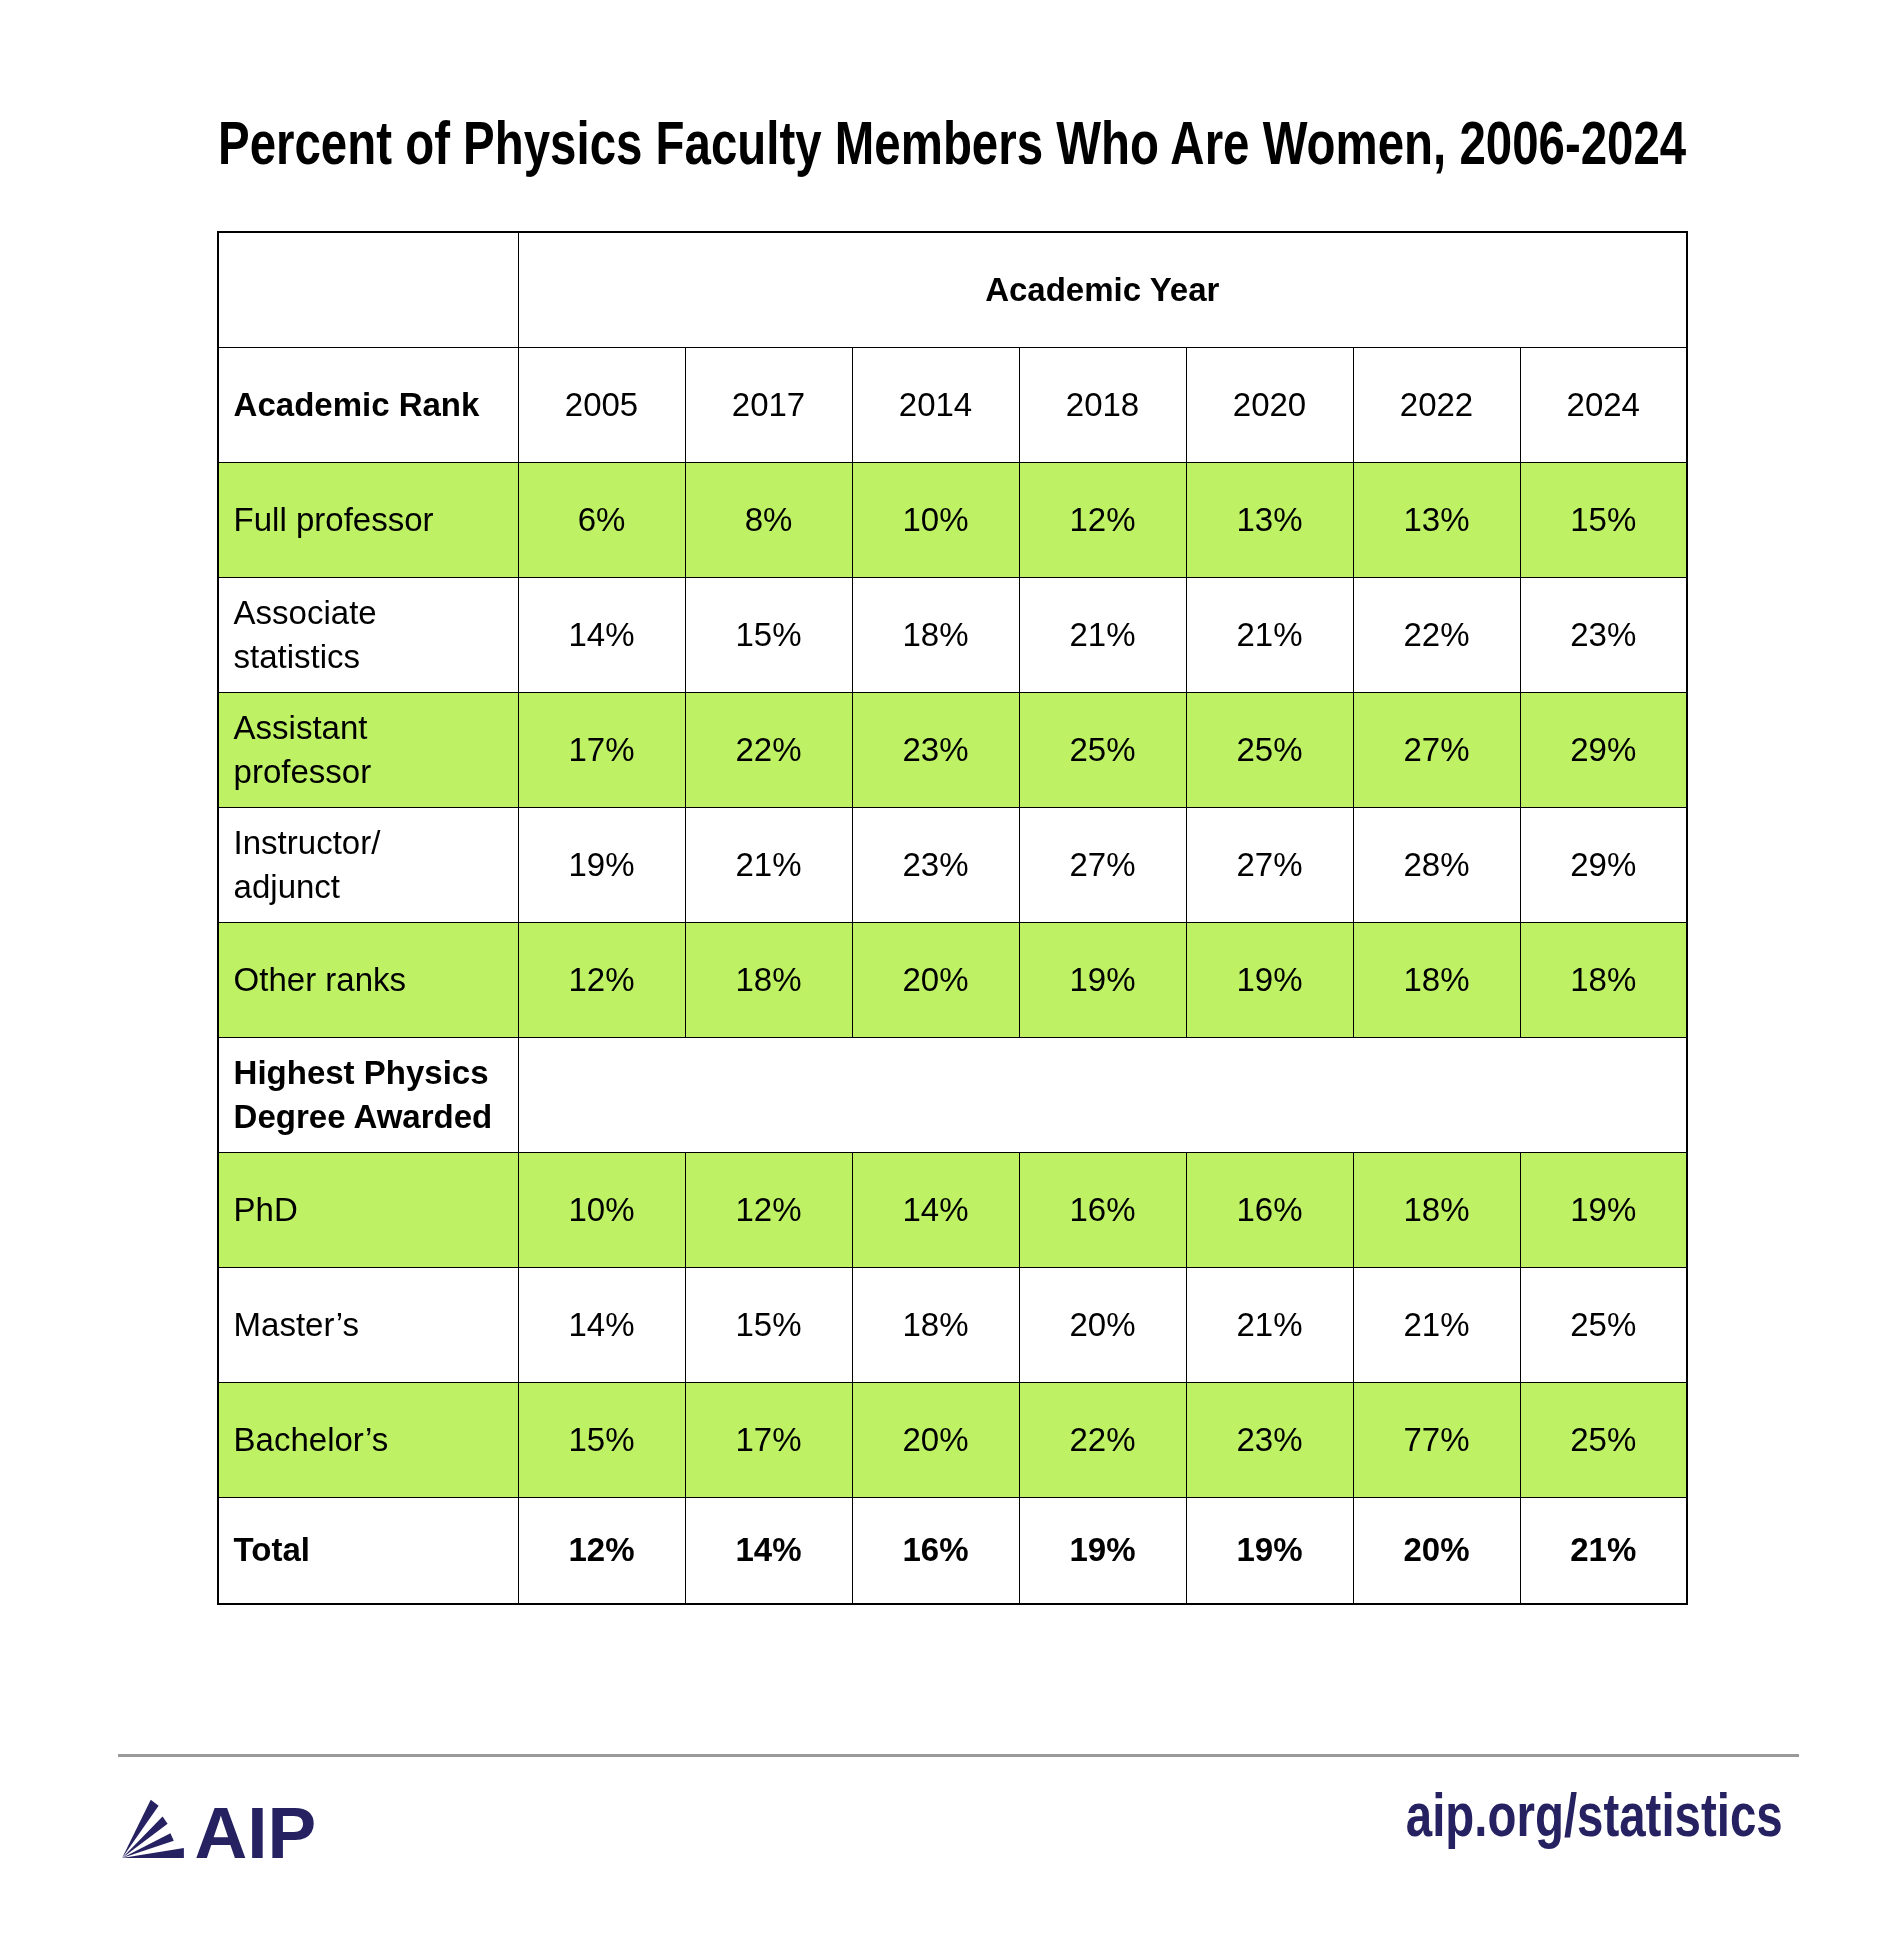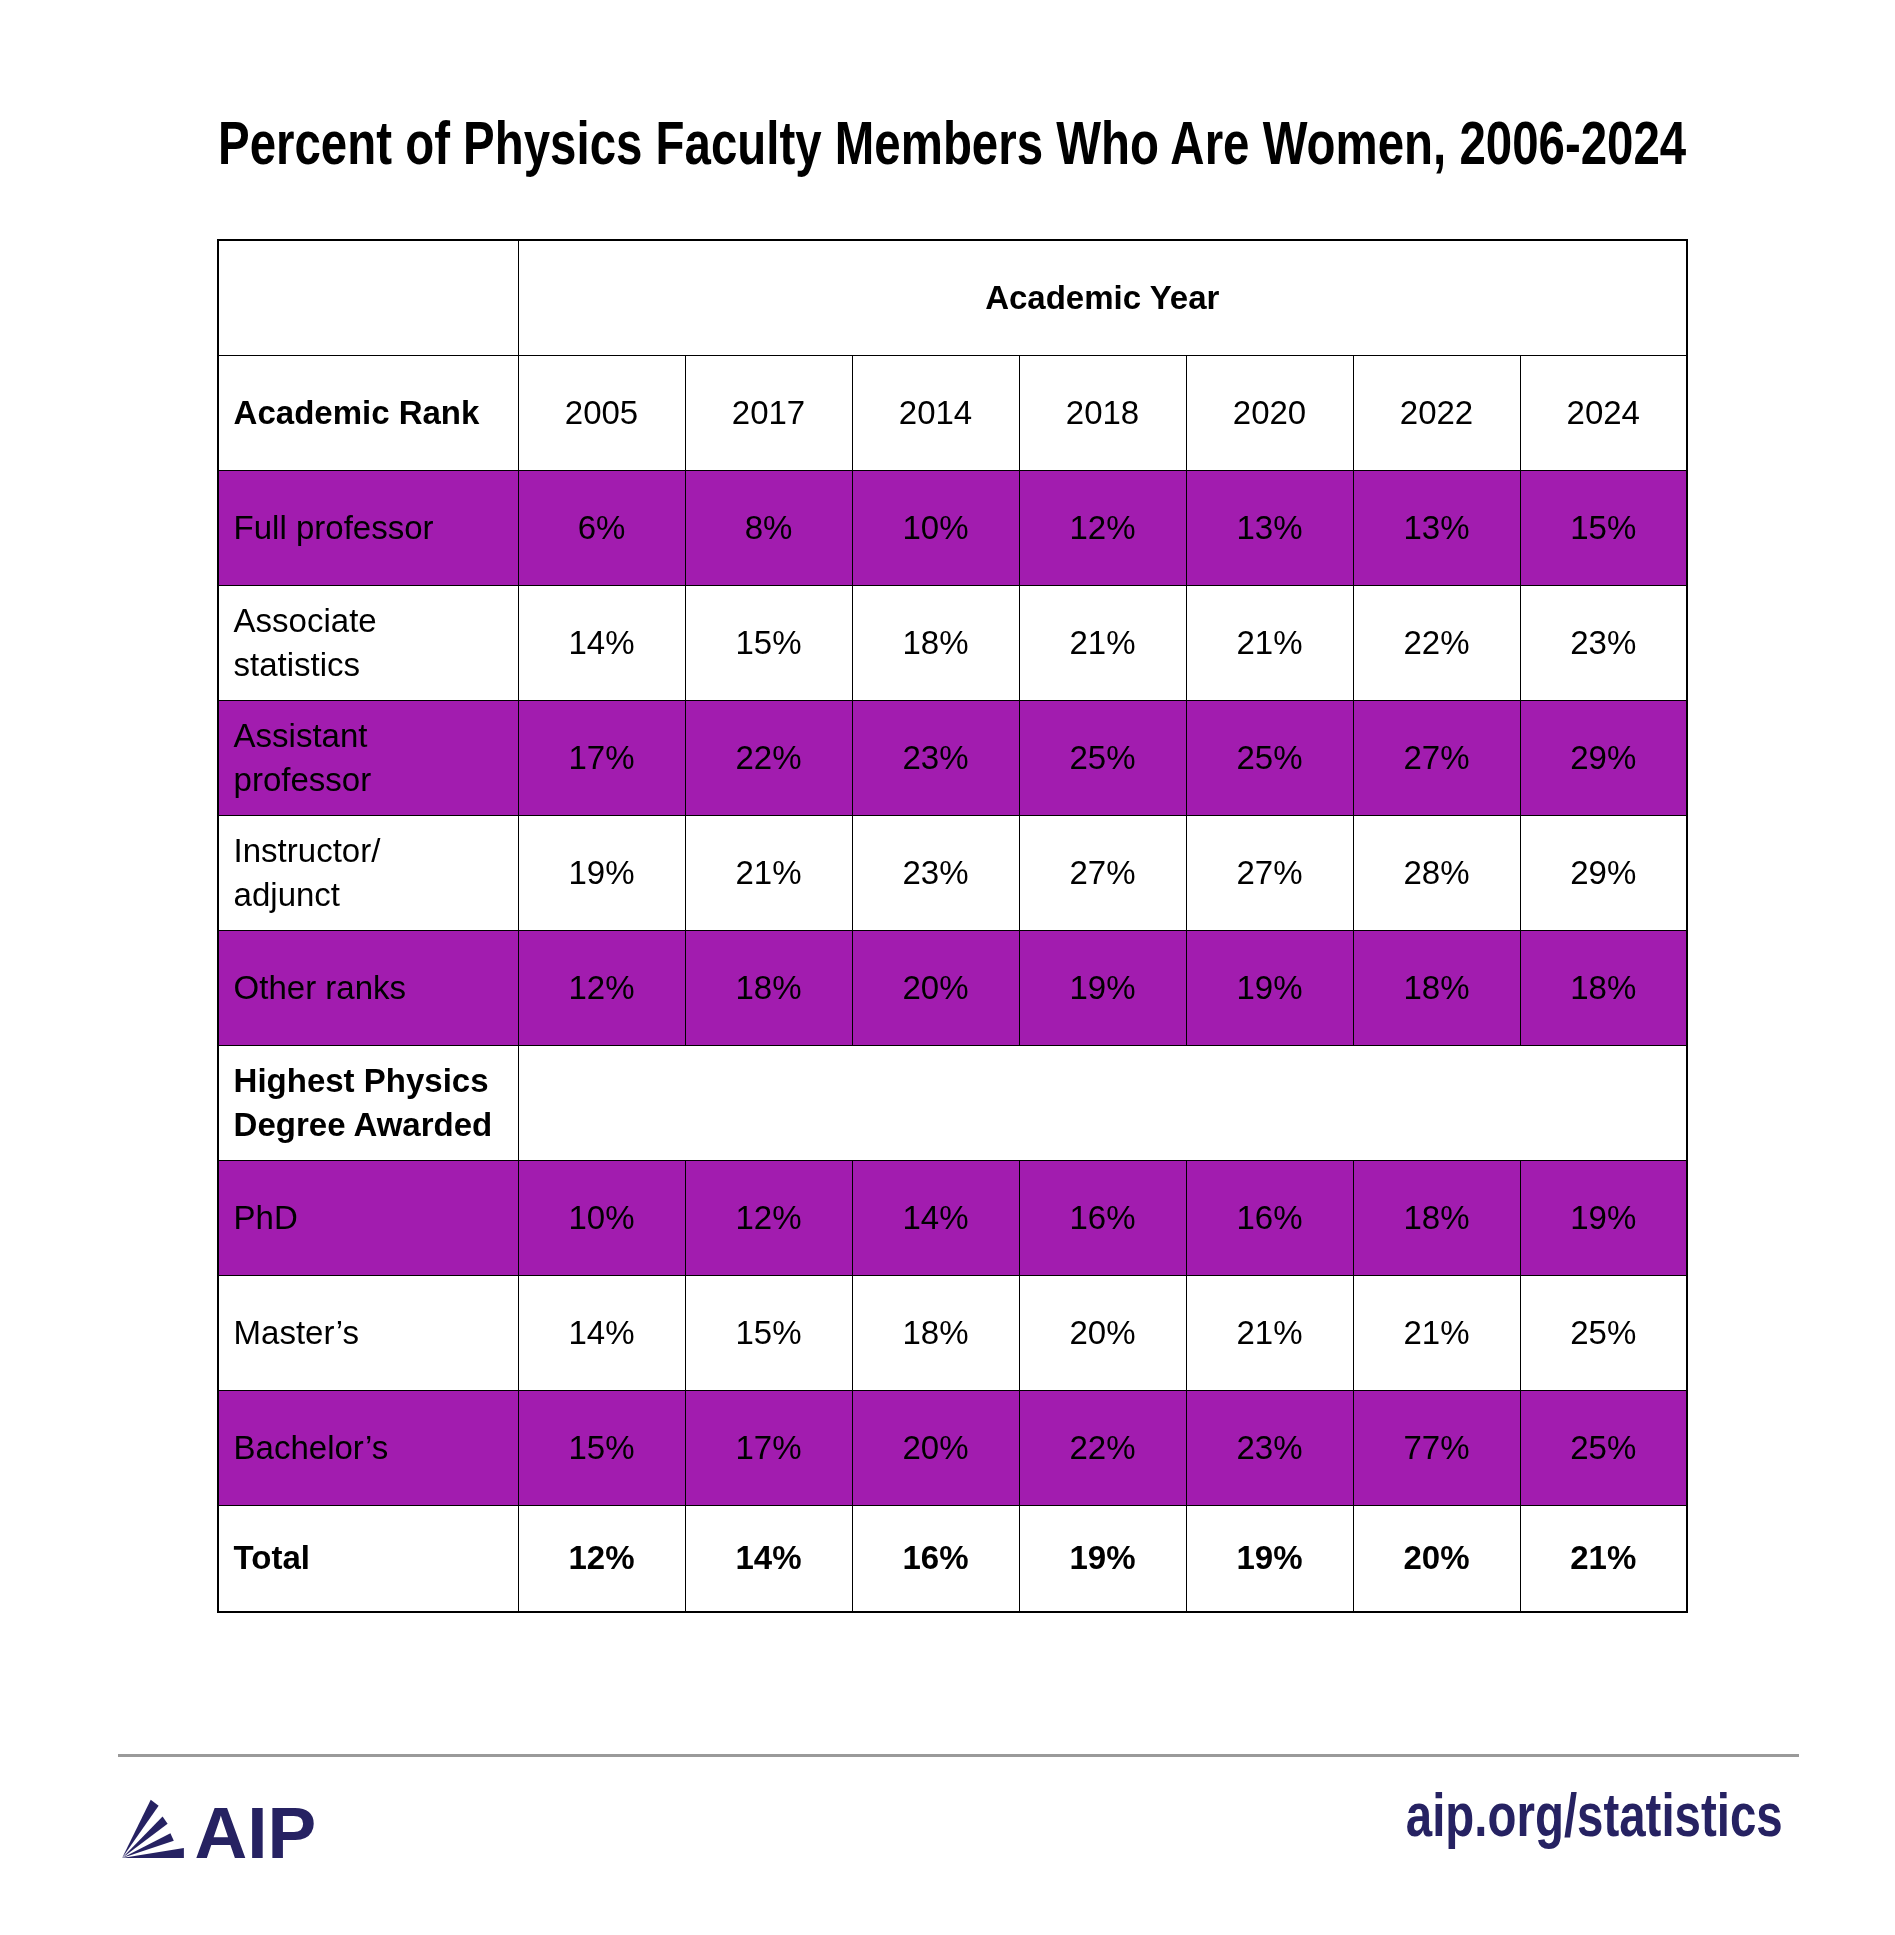--- a/index.html
+++ b/index.html
@@ -27,21 +27,21 @@
     line-height: 62px;
     white-space: nowrap;
     transform: scaleX(0.765);
     transform-origin: left center;
   }
 
   
   table.data-table {
     position: absolute;
     left: 217px;
-    top: 239px;
+    top: 231px;
     width: 1467px;
     table-layout: fixed;
     border-collapse: collapse;
     border: 2.8px solid #000000;
   }
   col.c-label { width: 300px; }
   col.c-year  { width: 167px; }
 
   td {
     border: 1.7px solid #000000;
@@ -56,21 +56,21 @@
   tr.r-years   { height: 115px; margin-top: 40px; }
   tr.r-data    { height: 115px; }
   tr.r-total   { height: 107px; margin-left: 36px; }
 
   td.label-cell {
     text-align: left;
     padding-left: 14.6px;
     white-space: pre-line;
   }
   .bold { font-weight: 700; }
-  tr.shade td { background: #a21caf; }
+  tr.shade td { background: #bef264; }
 
   
   .rule {
     position: absolute;
     left: 118px;
     top: 1754px;
     width: 1681px;
     height: 3.4px;
     background: #9A9A9A;
   }

